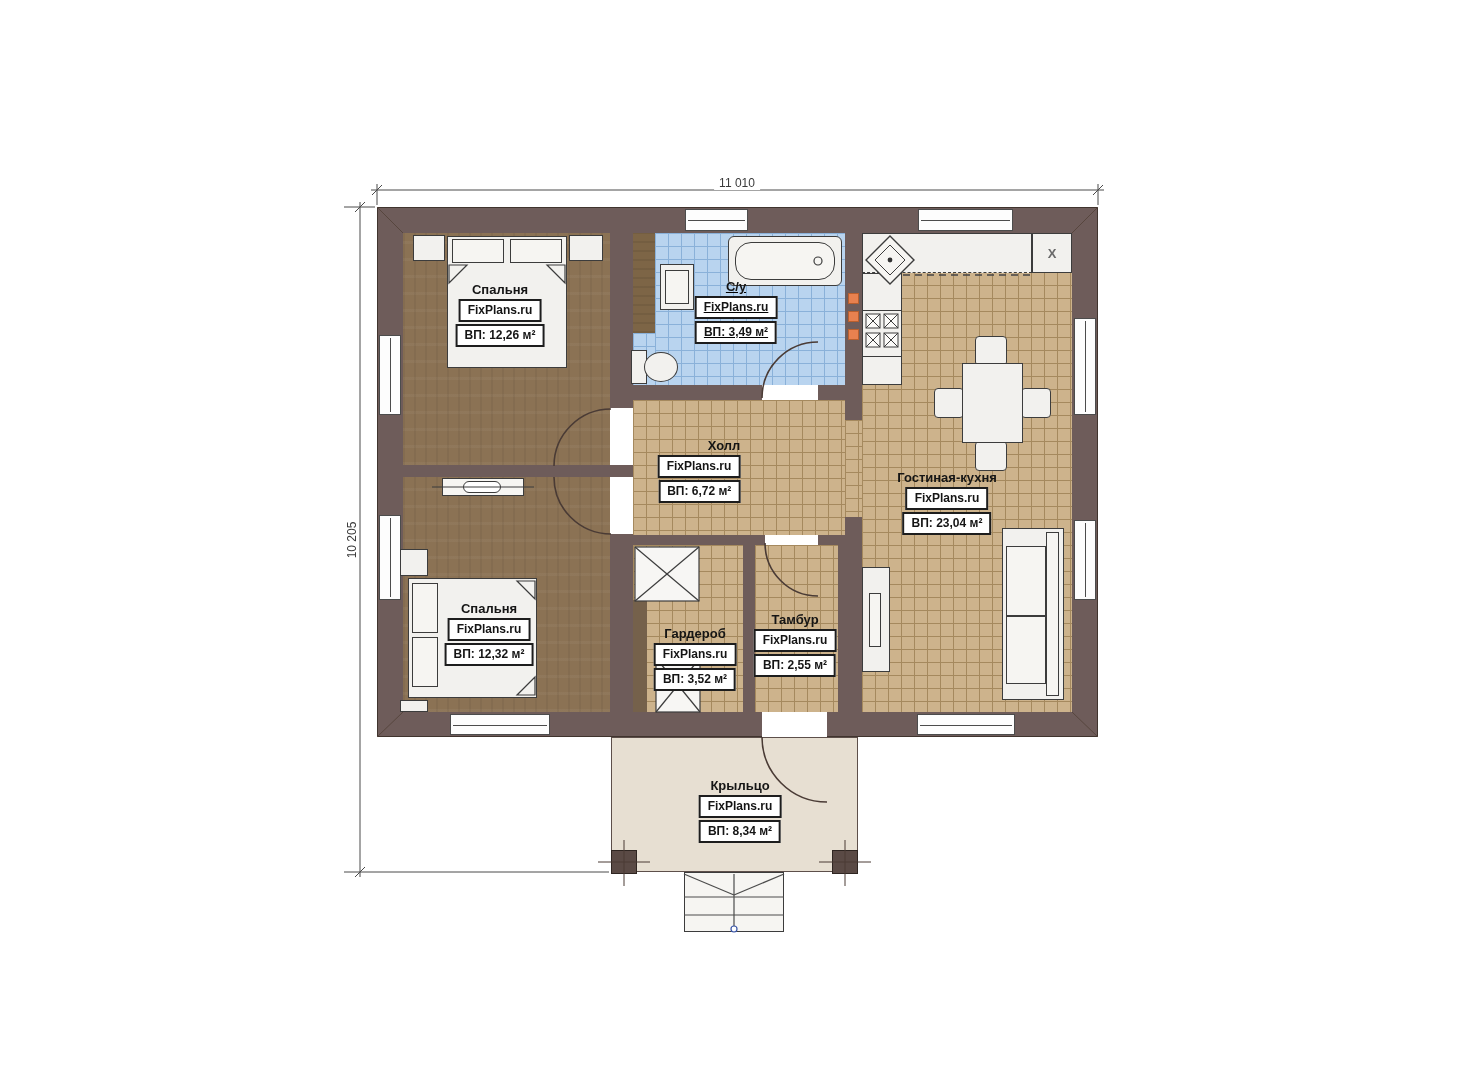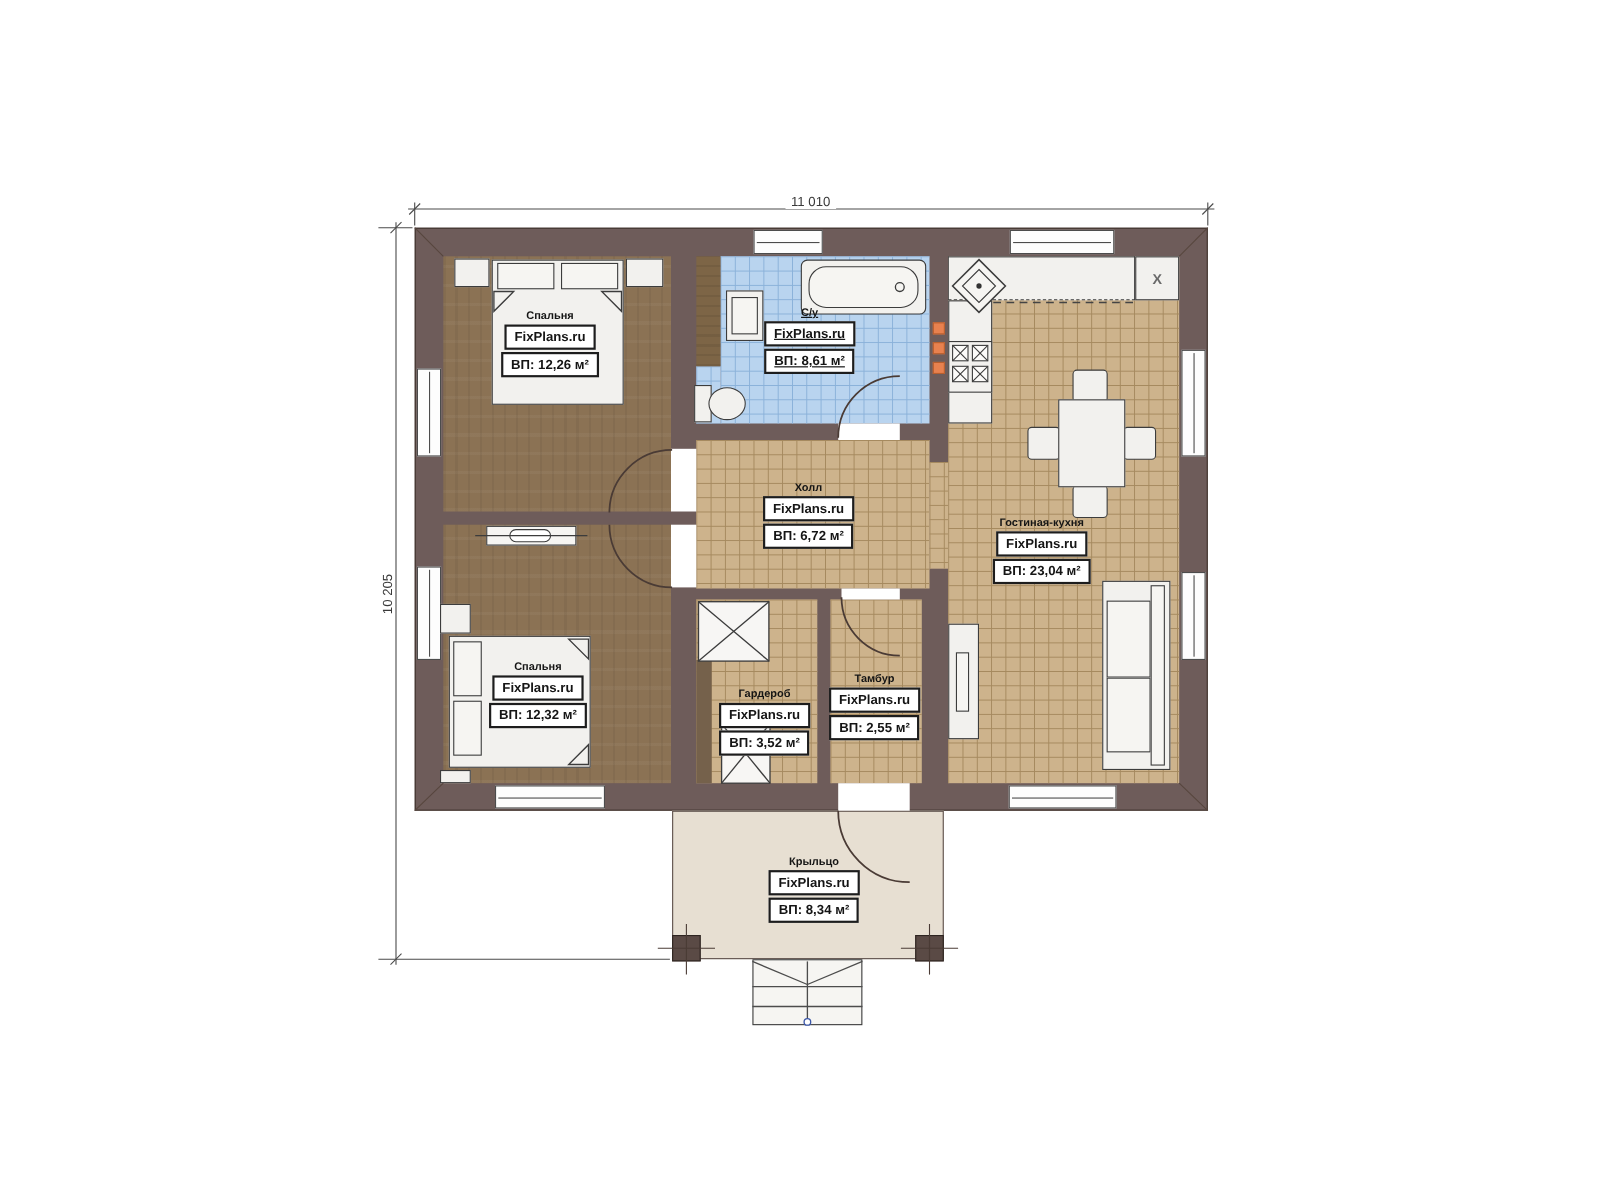--- a/index.html
+++ b/index.html
@@ -25,21 +25,21 @@
   .win{background:#fdfdfd;border:1px solid #4c4c4c;z-index:4;}
   .win .mid-h{position:absolute;left:2px;right:2px;top:50%;height:1px;background:#4c4c4c;}
   .win .mid-v{position:absolute;top:2px;bottom:2px;left:50%;width:1px;background:#4c4c4c;}
   .furn{background:#f2f1ee;border:1.5px solid #3c3c3c;z-index:10;}
   .furn-thin{background:#f6f5f2;border:1px solid #3c3c3c;z-index:11;}
   .porch{background:var(--porch,#e7dfd2);border:1px solid #5d4f4a;z-index:1;}
   .post{background:#5a4a45;border:1px solid #2e2521;z-index:12;}
   .orange{background:var(--accent,#e8814f);border:1px solid #b95f2e;z-index:12;}
   .label-group{position:absolute;display:flex;flex-direction:column;align-items:center;gap:2px;
     transform:translateX(-50%);z-index:30;}
-  .room-name{font-weight:bold;font-size:10px;color:#151515;white-space:nowrap;}
+  .room-name{font-weight:bold;font-size:13px;color:#151515;white-space:nowrap;}
   .tag{border:2px solid #1d1d1d;background:#fff;padding:1px 7px;font-weight:bold;font-size:12px;
     color:#151515;white-space:nowrap;line-height:17px;}
   .dim-text{position:absolute;font-size:12px;color:#3a3a3a;background:#fff;padding:0 5px;z-index:30;}
   #svg-overlay{position:absolute;left:0;top:0;z-index:20;pointer-events:none;}
   .x-marker{position:absolute;inset:0;display:flex;align-items:center;justify-content:center;
     font-size:13px;font-weight:bold;color:#6a6a6a;}
   .capsule{background:#fff;border:1.3px solid #3c3c3c;border-radius:7px;z-index:12;}
   .ellipse{border-radius:50%;}
 </style>
 </head>
@@ -235,23 +235,23 @@
   <div class="dim-text" style="left:352px;top:540px;transform:translate(-50%,-50%) rotate(-90deg);">10 205</div>
 
   <div class="label-group" style="left:500px;top:282px;">
     <div class="room-name">Спальня</div>
     <div class="tag">FixPlans.ru</div>
     <div class="tag">ВП: 12,26 м²</div>
   </div>
   <div class="label-group" style="left:736px;top:279px;text-decoration:underline;">
     <div class="room-name">С/у</div>
     <div class="tag">FixPlans.ru</div>
-    <div class="tag">ВП: 8,61 м²</div>
-  </div>
-  <div class="label-group" style="left:735px;top:438px;">
+    <div class="tag">ВП: 3,49 м²</div>
+  </div>
+  <div class="label-group" style="left:699px;top:438px;align-items:flex-end;">
     <div class="room-name">Холл</div>
     <div class="tag">FixPlans.ru</div>
     <div class="tag">ВП: 6,72 м²</div>
   </div>
   <div class="label-group" style="left:947px;top:470px;">
     <div class="room-name">Гостиная-кухня</div>
     <div class="tag">FixPlans.ru</div>
     <div class="tag">ВП: 23,04 м²</div>
   </div>
   <div class="label-group" style="left:489px;top:601px;">

